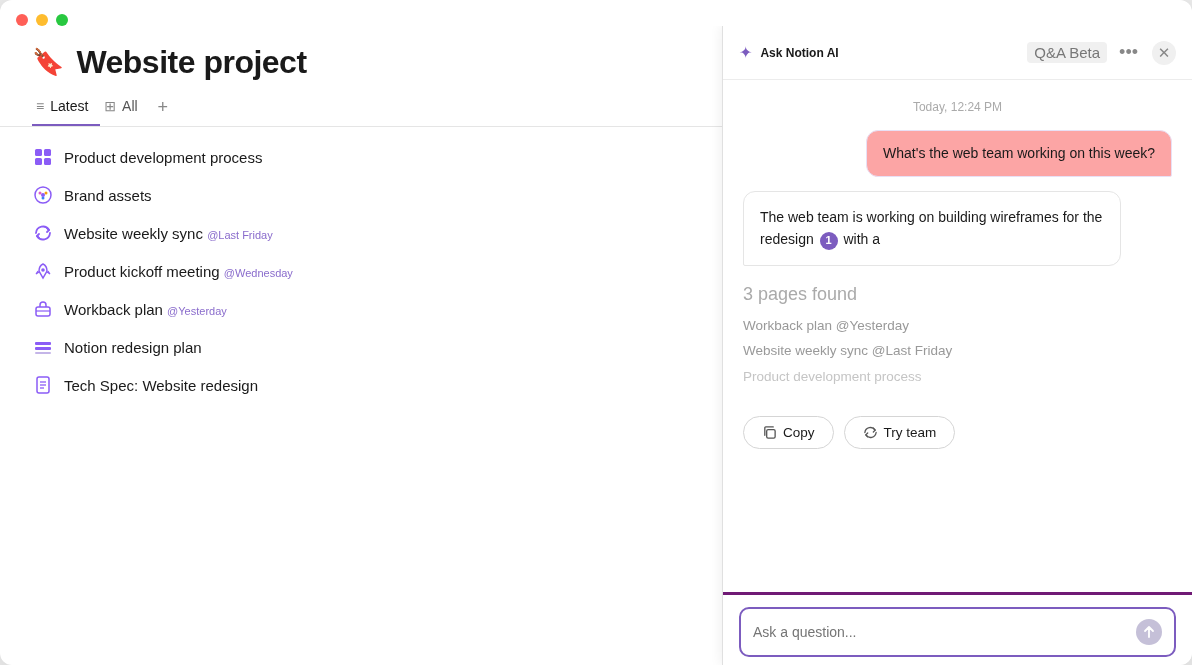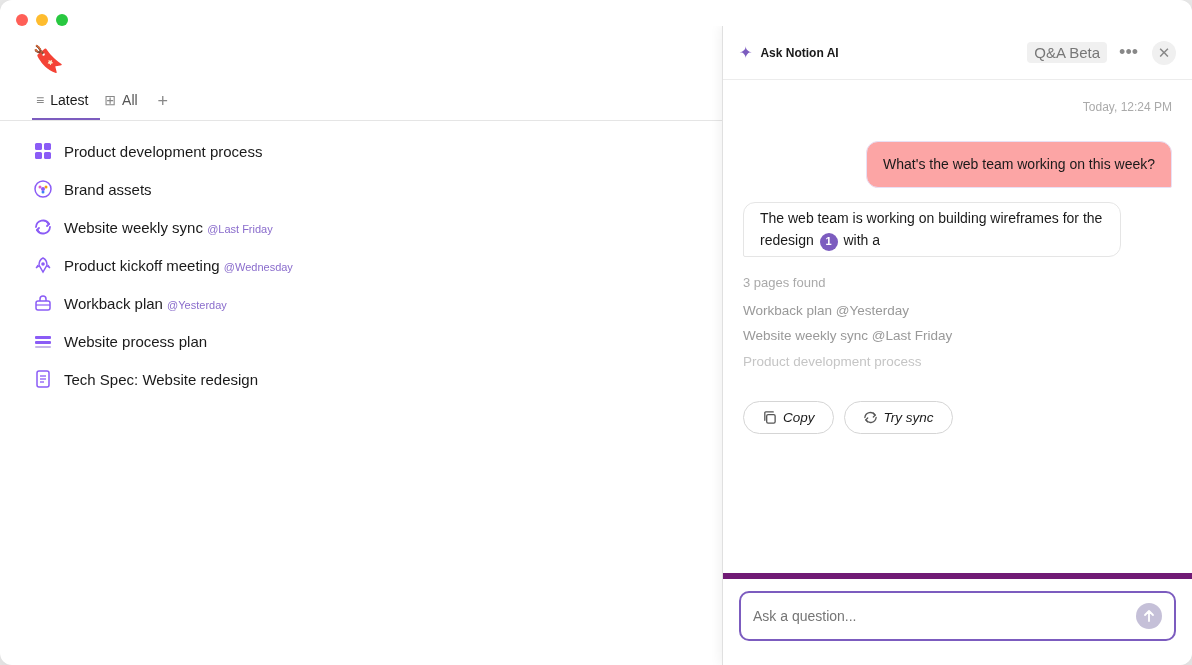--- a/index.html
+++ b/index.html
@@ -229,44 +229,44 @@
     .ai-body {
       flex: 1;
       overflow-y: auto;
       padding: 20px 20px 12px 20px;
       display: flex;
       flex-direction: column;
       gap: 14px;
     }
 
     .timestamp {
-      text-align: right;
+      text-align: center;
       font-size: 12px;
       color: #aaa;
-      margin-bottom: 13px;
+      margin-bottom: 2px;
     }
 
     .user-message {
       align-self: flex-end;
       background: #fca5a5;
       border: 1px solid #e8e0f5;
       border-radius: 12px 12px 2px 12px;
       padding: 12px 16px;
       font-size: 14px;
       color: #1a1a1a;
       max-width: 85%;
       line-height: 1.5;
     }
 
     .ai-message {
       align-self: flex-start;
       background: #fff;
       border: 1px solid #e5e5e5;
       border-radius: 12px 12px 12px 2px;
-      padding: 4px 16px;
+      padding: 14px 16px;
       font-size: 14px;
       color: #1a1a1a;
       max-width: 88%;
       line-height: 1.6;
     }
 
     .info-bubble {
       display: inline-flex;
       align-items: center;
       justify-content: center;
@@ -279,21 +279,21 @@
       font-weight: 600;
       margin: 0 2px;
       vertical-align: middle;
     }
 
     .sources-section {
       margin-top: 4px;
     }
 
     .pages-found {
-      font-size: 13px;
+      font-size: 18px;
       color: #aaa;
       margin-bottom: 8px;
     }
 
     .source-item {
       font-size: 13.5px;
       color: #999;
       padding: 2px 0;
       line-height: 1.6;
     }
@@ -313,26 +313,25 @@
       align-items: center;
       gap: 6px;
       padding: 8px 18px;
       border-radius: 20px;
       border: 1.5px solid #d5d5d5;
       background: #fff;
       font-size: 13.5px;
       color: #1a1a1a;
       cursor: pointer;
       font-weight: 500;
-      font-style: italic;
     }
 
     .ai-input-area {
-      padding: 12px 16px 24px 16px;
-      border-top: 6px solid #701a75;
+      padding: 12px 16px 8px 16px;
+      border-top: 3px solid #701a75;
     }
 
     .ai-input-wrapper {
       display: flex;
       align-items: center;
       border: 2px solid #7c5cbf;
       border-radius: 10px;
       padding: 10px 12px;
       gap: 8px;
       background: #fff;
@@ -371,20 +370,21 @@
     <span class="traffic-light tl-yellow"></span>
     <span class="traffic-light tl-green"></span>
   </div>
 
   <div class="main-content">
 
     <div class="left-panel">
 
       <div class="page-header">
         <span class="bookmark-icon">🔖</span>
+        <h1 class="page-title">Website project</h1>
       </div>
 
       <div class="tabs">
         <div class="tab active">
           <span class="tab-icon">≡</span>
           <span>Latest</span>
         </div>
         <div class="tab">
           <span class="tab-icon">⊞</span>
           <span>All</span>
@@ -464,21 +464,21 @@
         </div>
 
         <div class="list-item">
           <span class="item-icon">
             <svg width="20" height="20" viewBox="0 0 20 20" fill="none">
               <rect x="2" y="5" width="16" height="3" rx="1" fill="#8b5cf6"></rect>
               <rect x="2" y="10" width="16" height="3" rx="1" fill="#8b5cf6"></rect>
               <rect x="2" y="15" width="16" height="2" rx="1" fill="#c4b5e8"></rect>
             </svg>
           </span>
-          <span class="item-text">Website process plan</span>
+          <span class="item-text">Notion redesign plan</span>
         </div>
 
         <div class="list-item">
           <span class="item-icon">
             <svg width="20" height="20" viewBox="0 0 20 20" fill="none">
               <rect x="4" y="2" width="12" height="16" rx="2" stroke="#8b5cf6" stroke-width="1.5" fill="none"></rect>
               <line x1="7" y1="7" x2="13" y2="7" stroke="#8b5cf6" stroke-width="1.3"></line>
               <line x1="7" y1="10" x2="13" y2="10" stroke="#8b5cf6" stroke-width="1.3"></line>
               <line x1="7" y1="13" x2="11" y2="13" stroke="#8b5cf6" stroke-width="1.3"></line>
             </svg>
@@ -526,21 +526,21 @@
             </svg>
             <span>Copy</span>
           </button>
           <button class="action-btn">
             <svg width="15" height="15" viewBox="0 0 16 16" fill="none">
               <path d="M2 8 A6 6 0 0 1 13 5.5" stroke="#555" stroke-width="1.4" stroke-linecap="round" fill="none"></path>
               <path d="M14 8 A6 6 0 0 1 3 10.5" stroke="#555" stroke-width="1.4" stroke-linecap="round" fill="none"></path>
               <polyline points="11,3.5 13,5.5 11,7.5" stroke="#555" stroke-width="1.4" stroke-linecap="round" stroke-linejoin="round" fill="none"></polyline>
               <polyline points="5,8.5 3,10.5 5,12.5" stroke="#555" stroke-width="1.4" stroke-linecap="round" stroke-linejoin="round" fill="none"></polyline>
             </svg>
-            <span>Try sync</span>
+            <span>Try team</span>
           </button>
         </div>
       </div>
 
       <div class="ai-input-area">
         <div class="ai-input-wrapper">
           <input class="ai-input" type="text" placeholder="Ask a question..." style="">
           <button class="send-btn">
             <svg width="14" height="14" viewBox="0 0 14 14" fill="none">
               <path d="M7 12V2M7 2L3 6M7 2L11 6" stroke="white" stroke-width="1.8" stroke-linecap="round" stroke-linejoin="round"></path>

